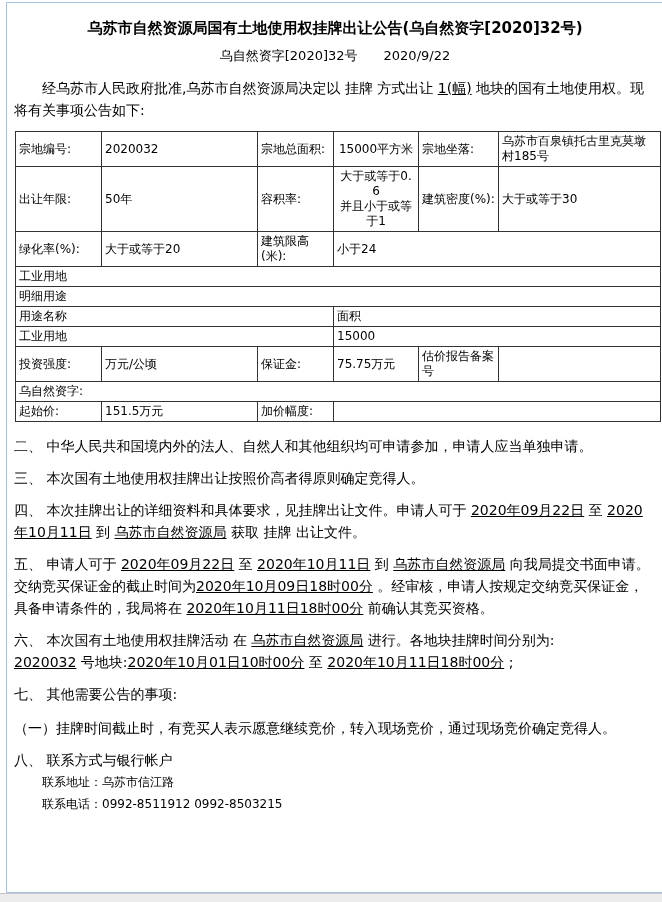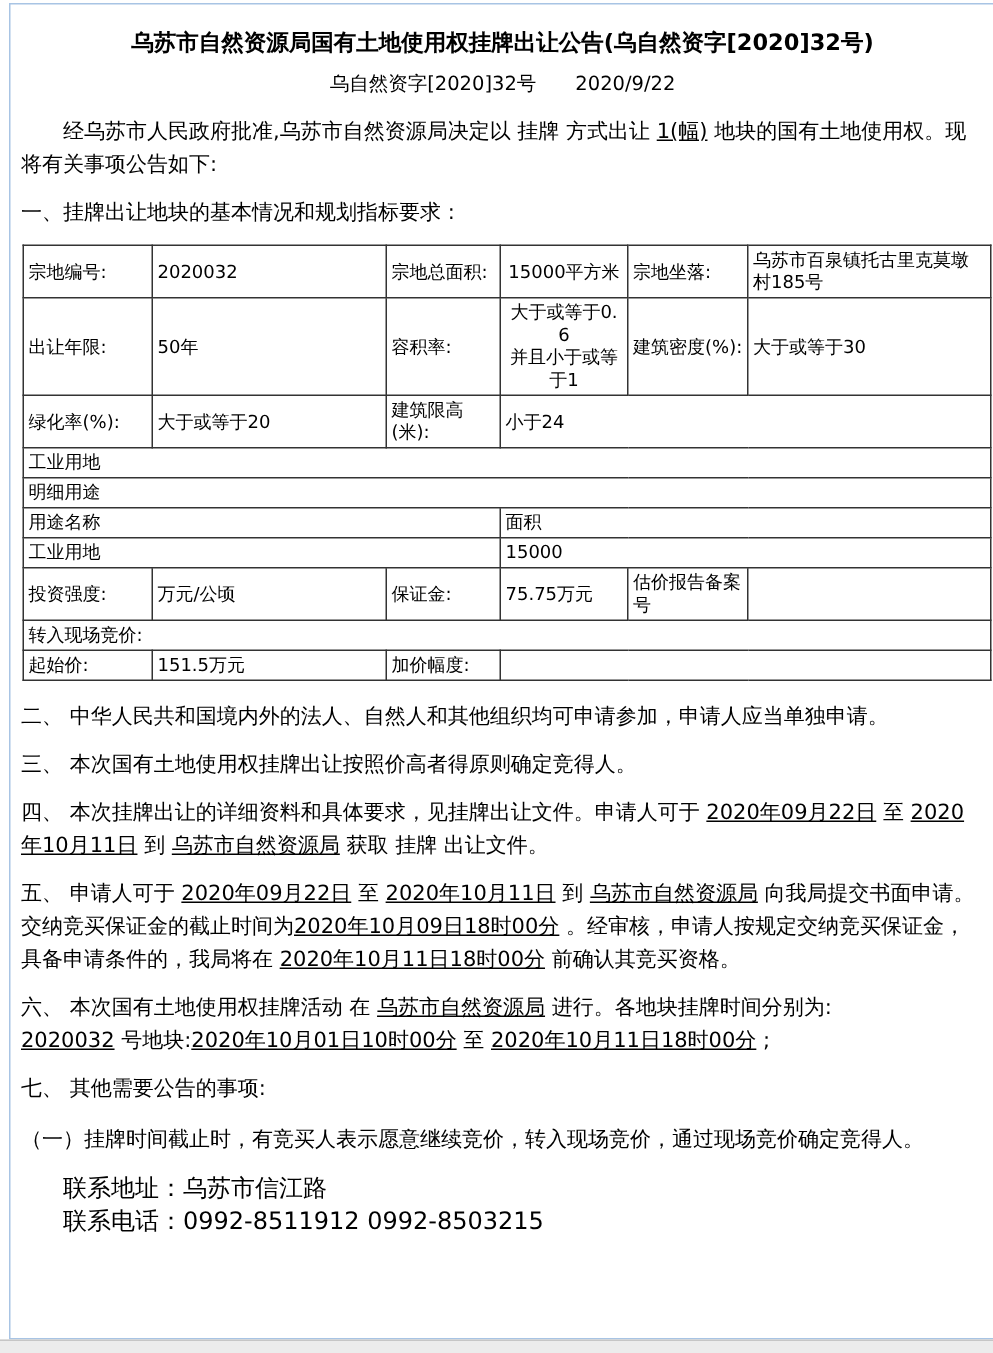--- a/index.html
+++ b/index.html
@@ -23,40 +23,39 @@
   .indent2 { margin-left:28px; }
   table.land { border-collapse:collapse; table-layout:fixed; width:645px; margin:3px 0 13px 1px; }
   table.land td {
     border:1px solid #333; font-size:12px; line-height:15px;
     padding:2px 3px; vertical-align:middle;
     white-space:pre-line; word-break:break-all; overflow:hidden;
   }
   td.c { text-align:center; }
   td.nw { white-space:nowrap; }
   .contact { margin-left:28px; }
-  .contact div { font-size:16px; line-height:22px; }
+  .contact div { font-size:12px; line-height:22px; }
   .hscroll {
     position:absolute; left:0; top:893px; width:662px; height:9px;
     box-sizing:border-box; background:#ececec; border-top:1px solid #c6c6c6;
   }
 </style>
 </head>
 <body>
 
 <div class="page">
 
   <div class="title">乌苏市自然资源局国有土地使用权挂牌出让公告(乌自然资字[2020]32号)</div>
 
   <div class="subtitle">
     <span>乌自然资字[2020]32号</span><span class="date">2020/9/22</span>
   </div>
 
   <p class="body intro"><span>经乌苏市人民政府批准,乌苏市自然资源局决定以 挂牌 方式出让 </span><span class="u">1(幅)</span><span> 地块的国有土地使用权。现将有关事项公告如下:</span></p>
 
-  <p class="body">一、挂牌出让地块的基本情况和规划指标要求 :</p>
 
   <table class="land">
     <colgroup>
       <col style="width:86px">
         <col style="width:156px">
         <col style="width:76px">
       <col style="width:85px">
         <col style="width:80px">
         <col style="width:162px">
     </colgroup>
@@ -100,21 +99,21 @@
         </tr>
         <tr>
           <td class="nw">投资强度:</td>
           <td class="">万元/公顷</td>
           <td class="nw">保证金:</td>
           <td class="">75.75万元</td>
           <td class="">估价报告备案号</td>
           <td class=""></td>
         </tr>
         <tr>
-          <td colspan="6" class="">转入现场竞价:</td>
+          <td colspan="6" class="">乌自然资字:</td>
         </tr>
         <tr>
           <td class="nw">起始价:</td>
           <td class="">151.5万元</td>
           <td class="nw">加价幅度:</td>
           <td colspan="3" class=""></td>
         </tr>
       </tbody>
   </table>
 
@@ -122,20 +121,21 @@
   <p class="body"><span>三、 本次国有土地使用权挂牌出让按照价高者得原则确定竞得人。</span></p>
   <p class="body"><span>四、 本次挂牌出让的详细资料和具体要求，见挂牌出让文件。申请人可于 </span><span class="u">2020年09月22日</span><span> 至 </span><span class="u">2020年10月11日</span><span> 到 </span><span class="u">乌苏市自然资源局</span><span> 获取 挂牌 出让文件。</span></p>
   <p class="body"><span>五、 申请人可于 </span><span class="u">2020年09月22日</span><span> 至 </span><span class="u">2020年10月11日</span><span> 到 </span><span class="u">乌苏市自然资源局</span><span> 向我局提交书面申请。交纳竞买保证金的截止时间为</span><span class="u">2020年10月09日18时00分</span><span> 。经审核，申请人按规定交纳竞买保证金，具备申请条件的，我局将在 </span><span class="u">2020年10月11日18时00分</span><span> 前确认其竞买资格。</span></p>
 
   <p class="body" style="margin-bottom:0"><span>六、 本次国有土地使用权挂牌活动 在 </span><span class="u">乌苏市自然资源局</span><span> 进行。各地块挂牌时间分别为:</span></p>
   <p class="body indent2"><span class="u">2020032</span><span> 号地块:</span><span class="u">2020年10月01日10时00分</span><span> 至 </span><span class="u">2020年10月11日18时00分</span><span> ;</span></p>
 
   <p class="body" style="margin-bottom:12px"><span>七、 其他需要公告的事项:</span></p>
   <p class="body indent2"><span>（一）挂牌时间截止时，有竞买人表示愿意继续竞价，转入现场竞价，通过现场竞价确定竞得人。</span></p>
 
+  <p class="body" style="margin-bottom:0">八、 联系方式与银行帐户</p>
   <div class="contact">
       <div>联系地址：乌苏市信江路</div>
       <div>联系电话：0992-8511912 0992-8503215</div>
     </div>
 
 </div>
 
 <div class="hscroll"></div>
 
 </body></html>

